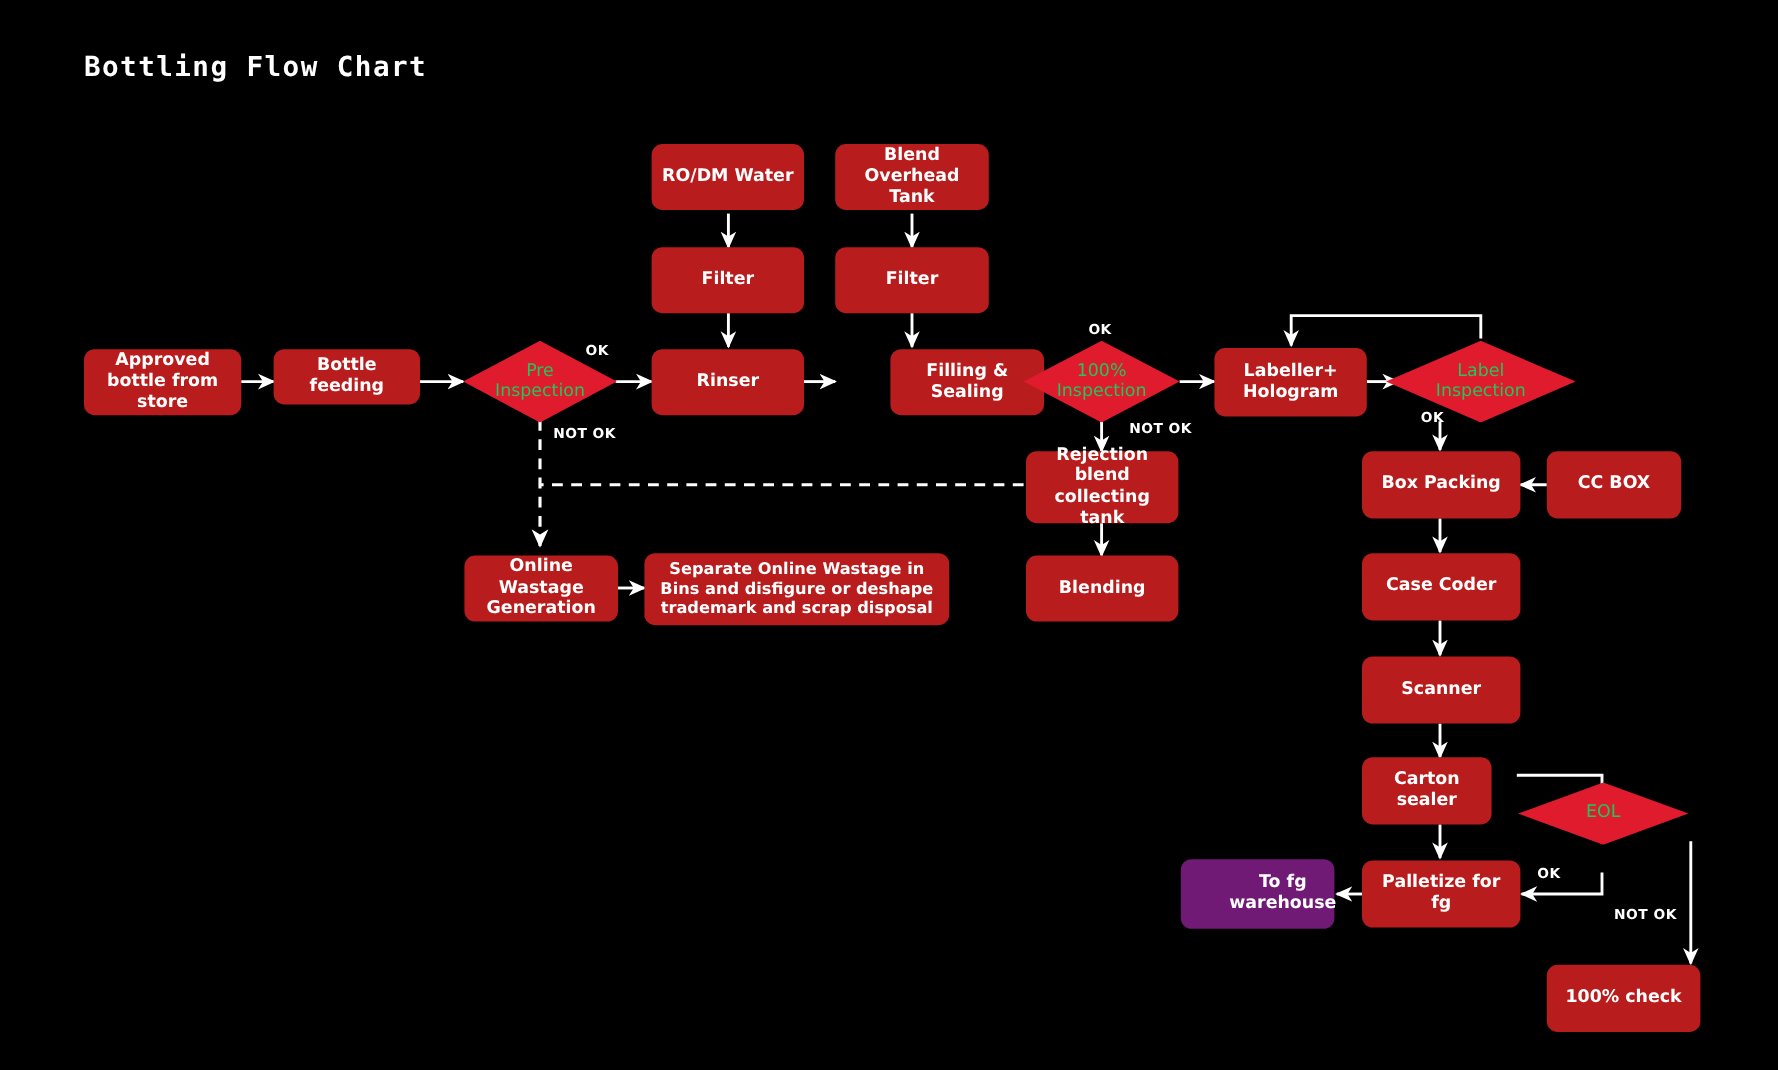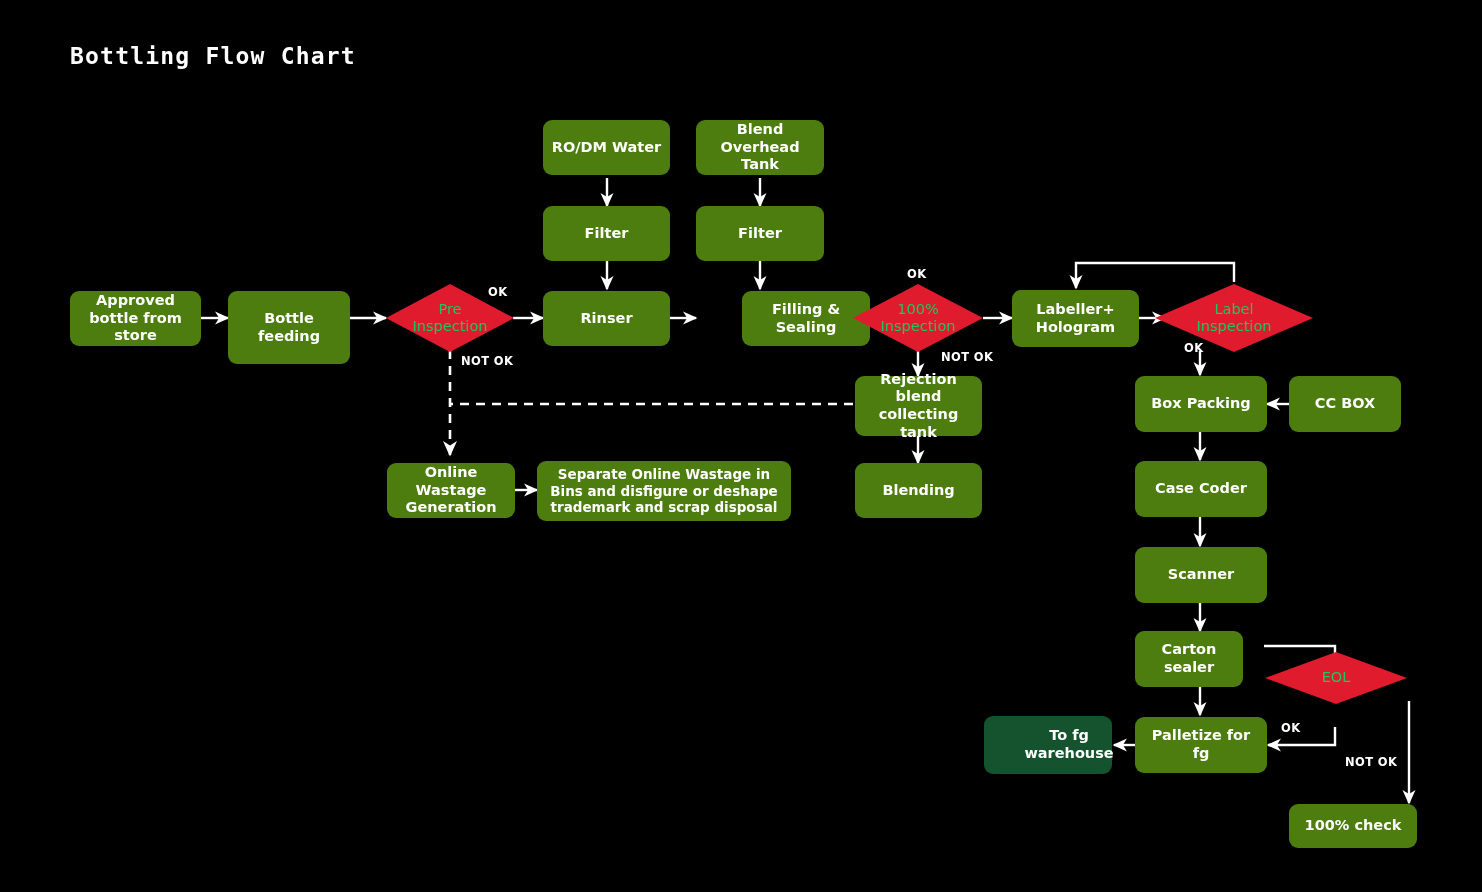--- a/index.html
+++ b/index.html
@@ -37,24 +37,24 @@
     color: #ffffff;
     font-size: 14.5px;
     font-weight: bold;
     line-height: 1.22;
     box-sizing: border-box;
     padding: 2px 6px;
     z-index: 3;
   }
   .box {
     border-radius: 9px;
-    background: #4d7c0f;
+    background: #b91c1c;
   }
   .box.red {
-    background: #14532d;
+    background: #701a75;
     padding-left: 48px;
   }
   .diamond-wrap {
     position: absolute;
     z-index: 3;
   }
   .diamond-wrap svg {
     position: absolute;
     left: 0;
     top: 0;
@@ -139,21 +139,21 @@
       <path d="M1135,745 L1114,745"></path>
     </g>
     <g stroke="#ffffff" stroke-width="2.6" fill="none" stroke-dasharray="9 7">
       <path d="M450,350 L450,455" marker-end="url(#ah)"></path>
       <path d="M853,404 L450,404"></path>
     </g>
   </svg>
 
   <div class="node box" style="left:70px;  top:291px;  width:131px; height:55px;">Approved bottle from store</div>
 
-  <div class="node box" style="left:228px; top:291px;  width:122px; height:73px;">Bottle feeding</div>
+  <div class="node box" style="left:228px; top:291px;  width:122px; height:46px;">Bottle feeding</div>
 
   <div class="diamond-wrap" style="left:386px; top:284px; width:128px; height:68px;">
     <svg width="128" height="68" viewBox="0 0 128 68" xmlns="http://www.w3.org/2000/svg">
       <polygon points="64,0 128,34 64,68 0,34" fill="#e01b2d"></polygon>
     </svg>
     <div class="diamond-label">Pre
 Inspection</div>
   </div>
 
   <div class="node box" style="left:543px; top:120px; width:127px; height:55px;">RO/DM Water</div>
@@ -208,21 +208,21 @@
     <svg width="142" height="52" viewBox="0 0 142 52" xmlns="http://www.w3.org/2000/svg">
       <polygon points="71,0 142,26 71,52 0,26" fill="#e01b2d"></polygon>
     </svg>
     <div class="diamond-label">EOL</div>
   </div>
 
   <div class="node box" style="left:1135px; top:717px; width:132px; height:56px;">Palletize for fg</div>
 
   <div class="node box red" style="left:984px; top:716px; width:128px; height:58px;">To fg warehouse</div>
 
-  <div class="node box" style="left:1289px; top:804px; width:128px; height:44px;">100% check</div>
+  <div class="node box" style="left:1289px; top:804px; width:128px; height:56px;">100% check</div>
 
   <div class="edge-label" style="left:488px; top:285px;">OK</div>
   <div class="edge-label" style="left:461px; top:354px;">NOT OK</div>
   <div class="edge-label" style="left:907px; top:267px;">OK</div>
   <div class="edge-label" style="left:941px; top:350px;">NOT OK</div>
   <div class="edge-label" style="left:1184px; top:341px;">OK</div>
   <div class="edge-label" style="left:1281px; top:721px;">OK</div>
   <div class="edge-label" style="left:1345px; top:755px;">NOT OK</div>
 
 </div>

